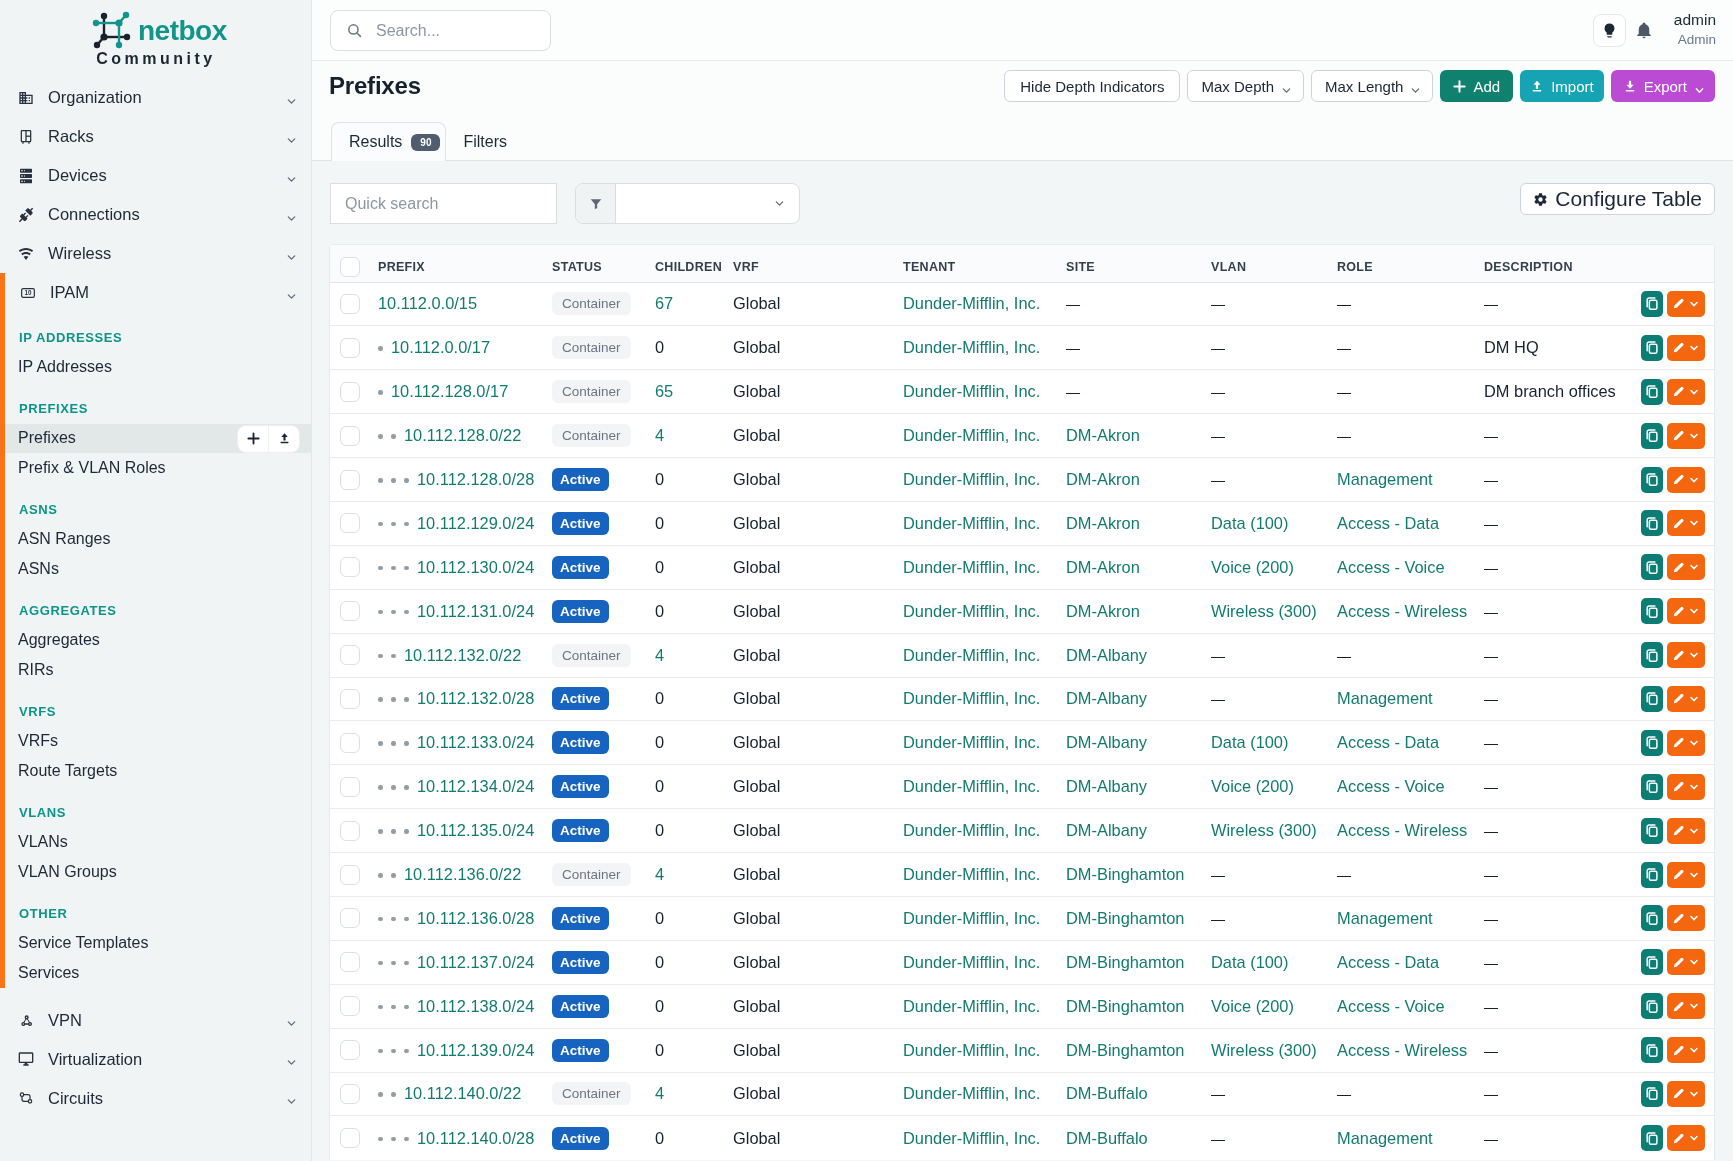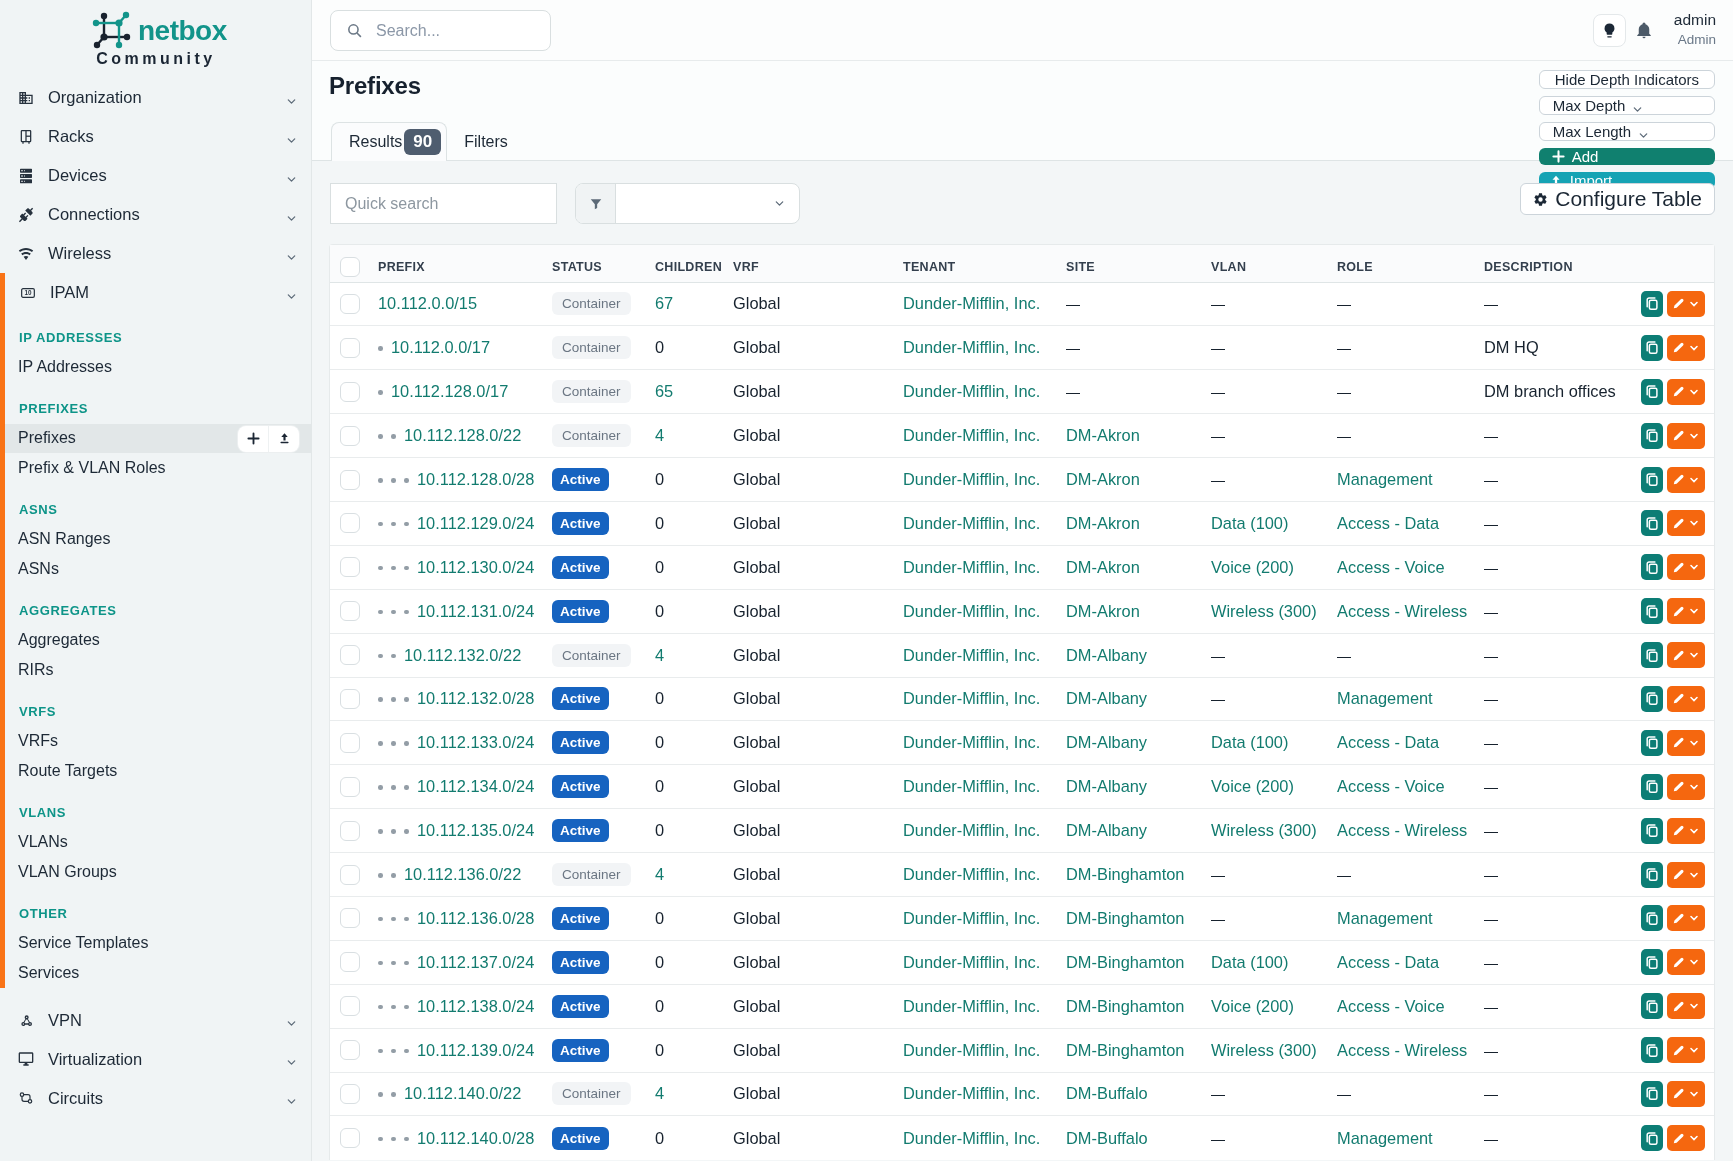--- a/index.html
+++ b/index.html
@@ -30,32 +30,32 @@
 .gsearch .ph { color:#8b97a7; font-size:16px; margin-left:13px; }
 .bulbbtn { position:absolute; left:1281px; top:14px; width:33px; height:33px; background:#fff; border:1px solid #e4e8ea; border-radius:8px; display:flex; align-items:center; justify-content:center; }
 .bellwrap { position:absolute; left:1323px; top:21px; }
 .userbox { position:absolute; right:17px; top:11px; text-align:right; }
 .userbox .u1 { font-size:15.5px; color:#1d2936; }
 .userbox .u2 { font-size:13.5px; color:#6a7888; margin-top:3px; }
 
 
 .pagehead { position:absolute; left:312px; top:61px; width:1421px; height:100px; background:#fbfdfd; border-bottom:1px solid #dee4e5; }
 .pagehead h1 { position:absolute; left:17px; top:11px; font-size:24px; font-weight:700; color:#16212e; letter-spacing:-0.2px; }
-.btnrow { position:absolute; right:18px; top:9px; height:32px; display:flex; gap:7px;flex-direction:column; }
+.btnrow { position:absolute; right:18px; top:9px; height:32px; display:flex; gap:7px; }
 .btn { height:32px; border-radius:6px; font-size:15px; display:flex; align-items:center; padding:0 13px; white-space:nowrap; }
 .btn.outline { background:#fff; border:1px solid #ccd4da; color:#1b2734; }
 .btn .cdn { width:9px; height:9px; margin-left:7px; }
 .btn.add { background:#10806f; color:#fff; }
 .btn.import { background:#16a3b4; color:#fff; padding:0 10px; }
 .btn.export { background:#ba4bd2; color:#fff; padding:0 12px; }
 .btn .bic { margin-right:7px; display:flex; }
 .tabs { position:absolute; left:19px; bottom:-1px; display:flex; }
 .tab { height:39px; display:flex; align-items:center; padding:0 17px; font-size:16px; color:#1d2936; }
 .tab.active { background:#fbfcfd; border:1px solid #dde3e4; border-bottom:none; border-radius:8px 8px 0 0; padding-right:5px; }
-.tabbadge { background:#4f5d6f; color:#fff; font-size:17px; font-weight:700; border-radius:6px; padding:3px 9px; margin-left:2px; }
+.tabbadge { background:#4f5d6f; color:#fff; font-size:10px; font-weight:700; border-radius:6px; padding:3px 9px; margin-left:9px; }
 
 
 .controls { position:absolute; left:312px; top:161px; width:1421px; height:89px; }
 .qsearch { position:absolute; left:18px; top:22px; width:227px; height:41px; background:#fff; border:1px solid #d9dfe0; border-radius:0; display:flex; align-items:center; padding-left:14px; color:#8d97a0; font-size:16px; }
 .fgroup { position:absolute; left:263px; top:22px; width:225px; height:41px; border:1px solid #d9dfe0; border-radius:8px; background:#fff; display:flex; overflow:hidden; }
 .fgroup .funnel { width:40px; background:#f0f3f4; border-right:1px solid #d9dfe0; display:flex; align-items:center; justify-content:center; }
 .fgroup .selchev { flex:1; display:flex; align-items:center; justify-content:flex-end; padding-right:14px; }
 .cfgbtn { position:absolute; right:18px; top:22px; height:32px; background:#fff; border:1px solid #ccd4da; border-radius:6px; display:flex; align-items:center; padding:0 12px; font-size:21px; color:#1b2734; }
 .cfgbtn svg { margin-right:7px; }
 

